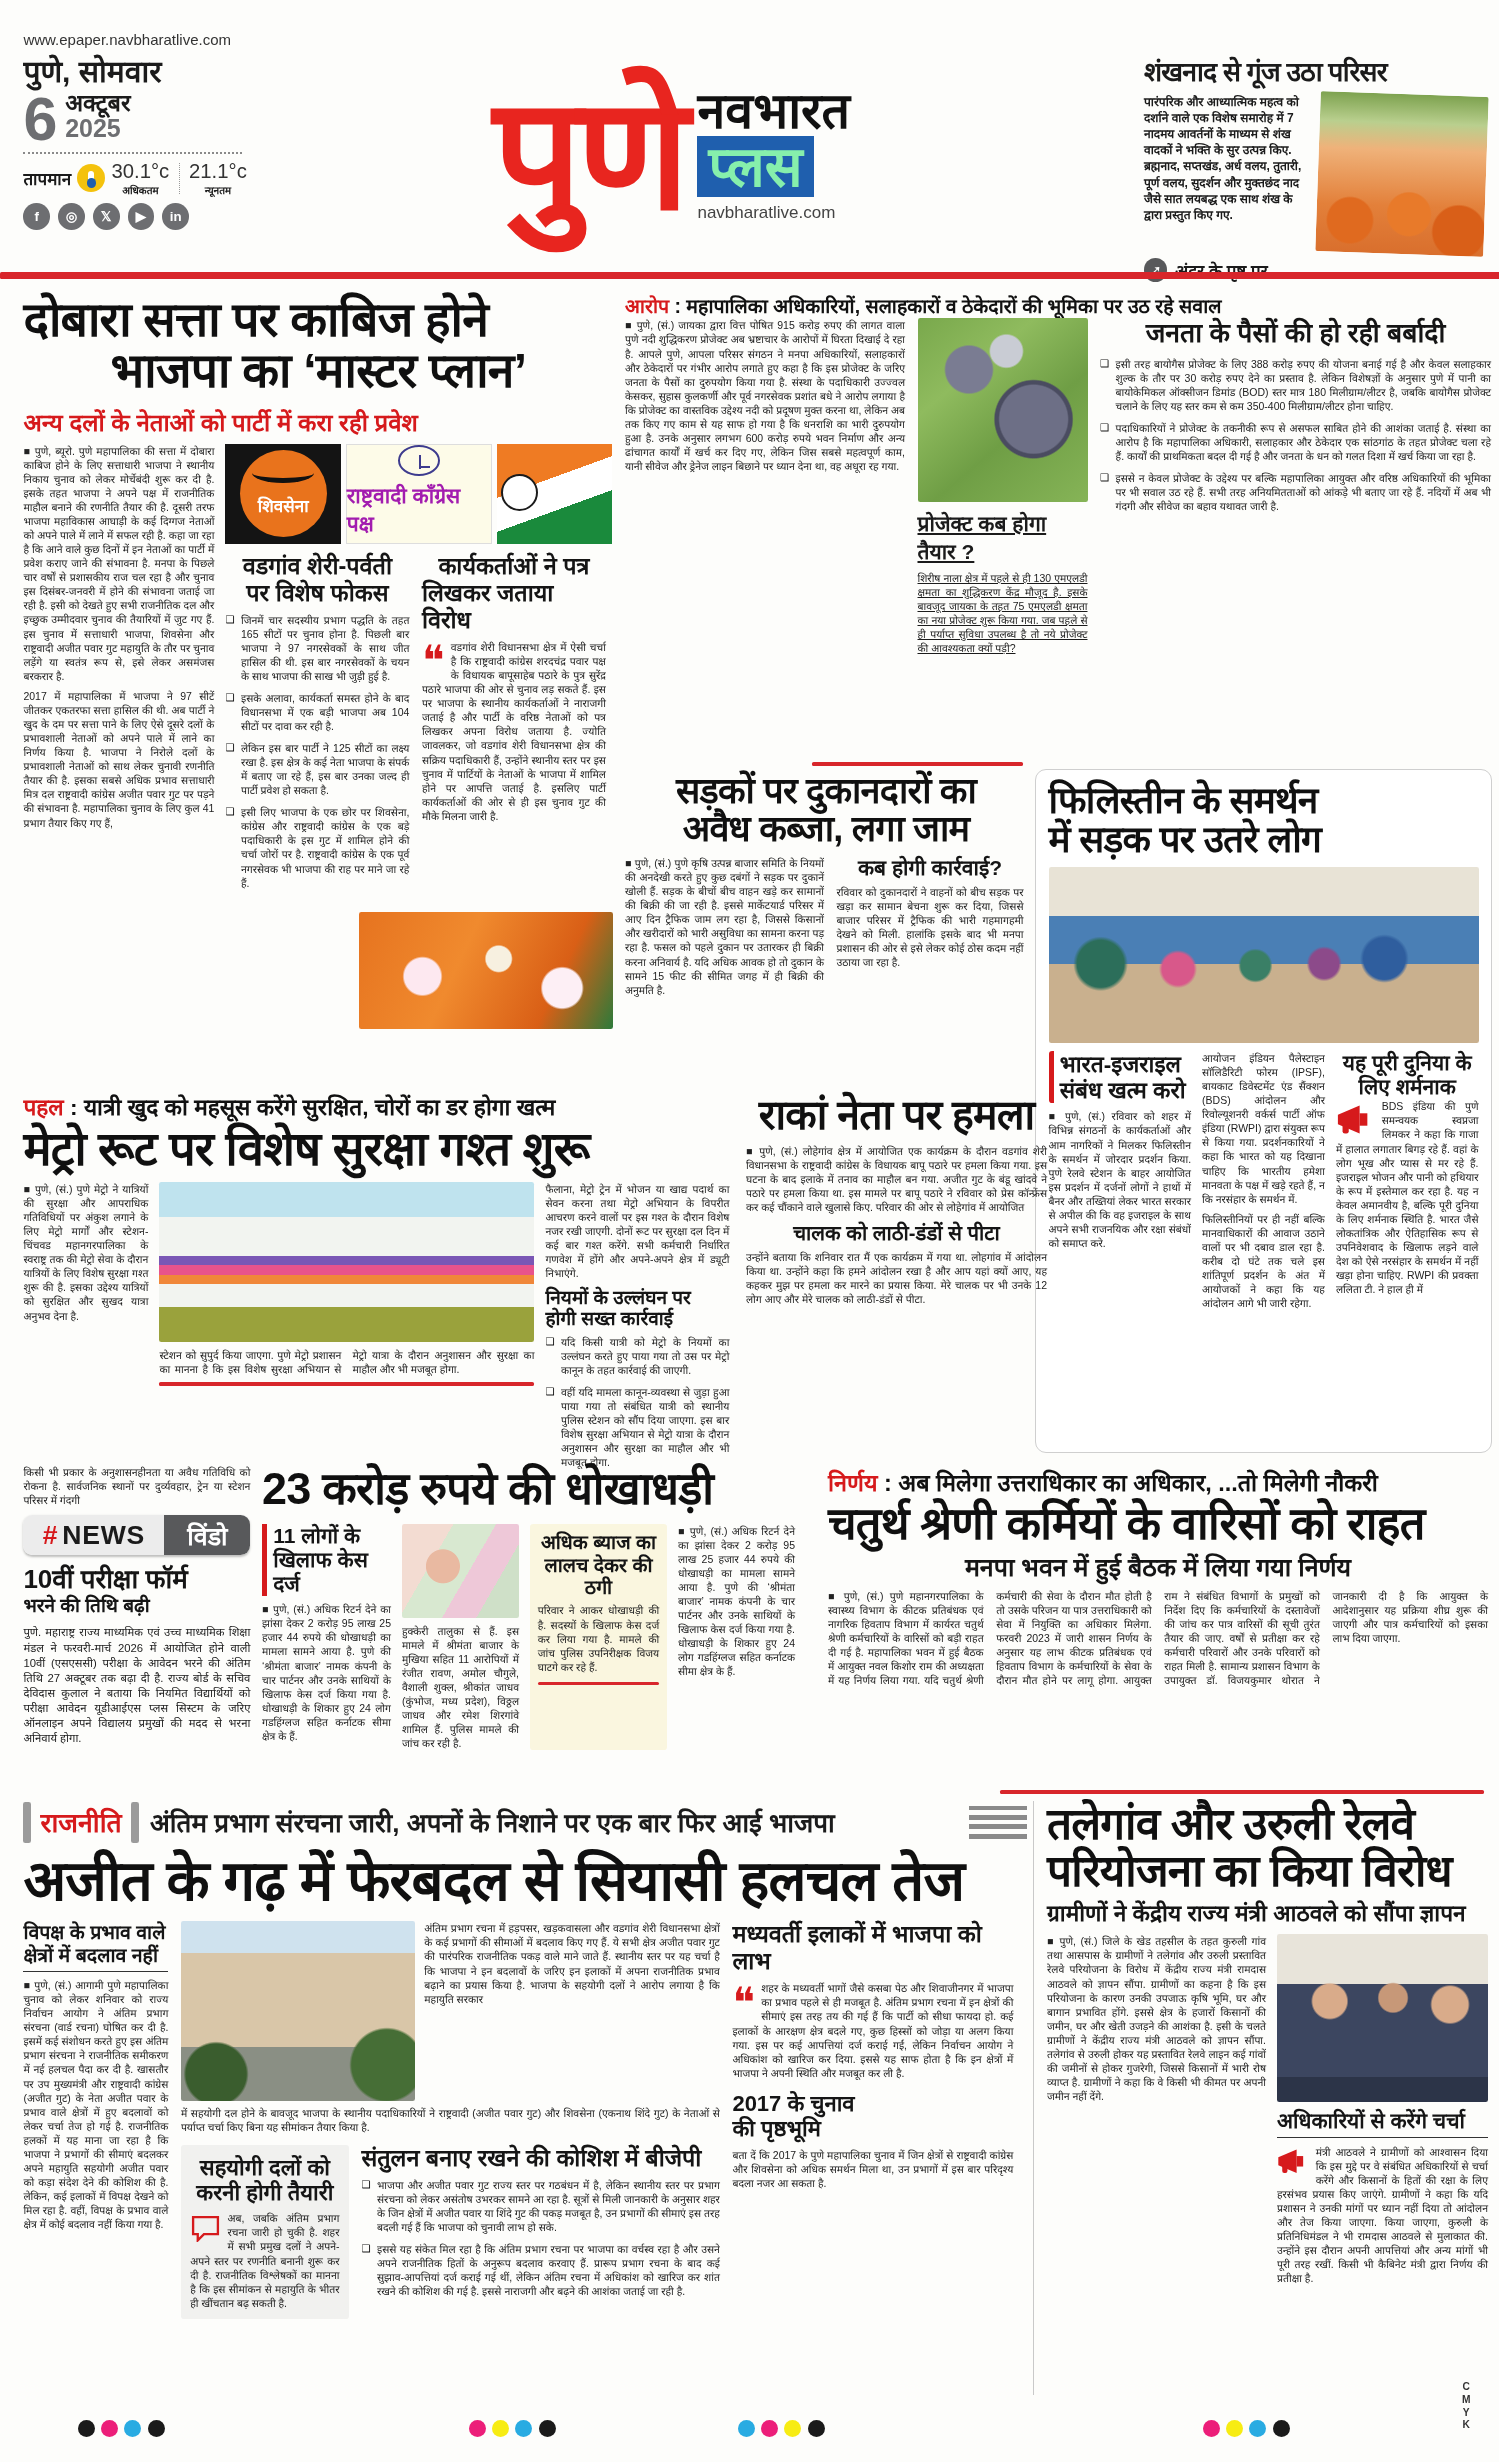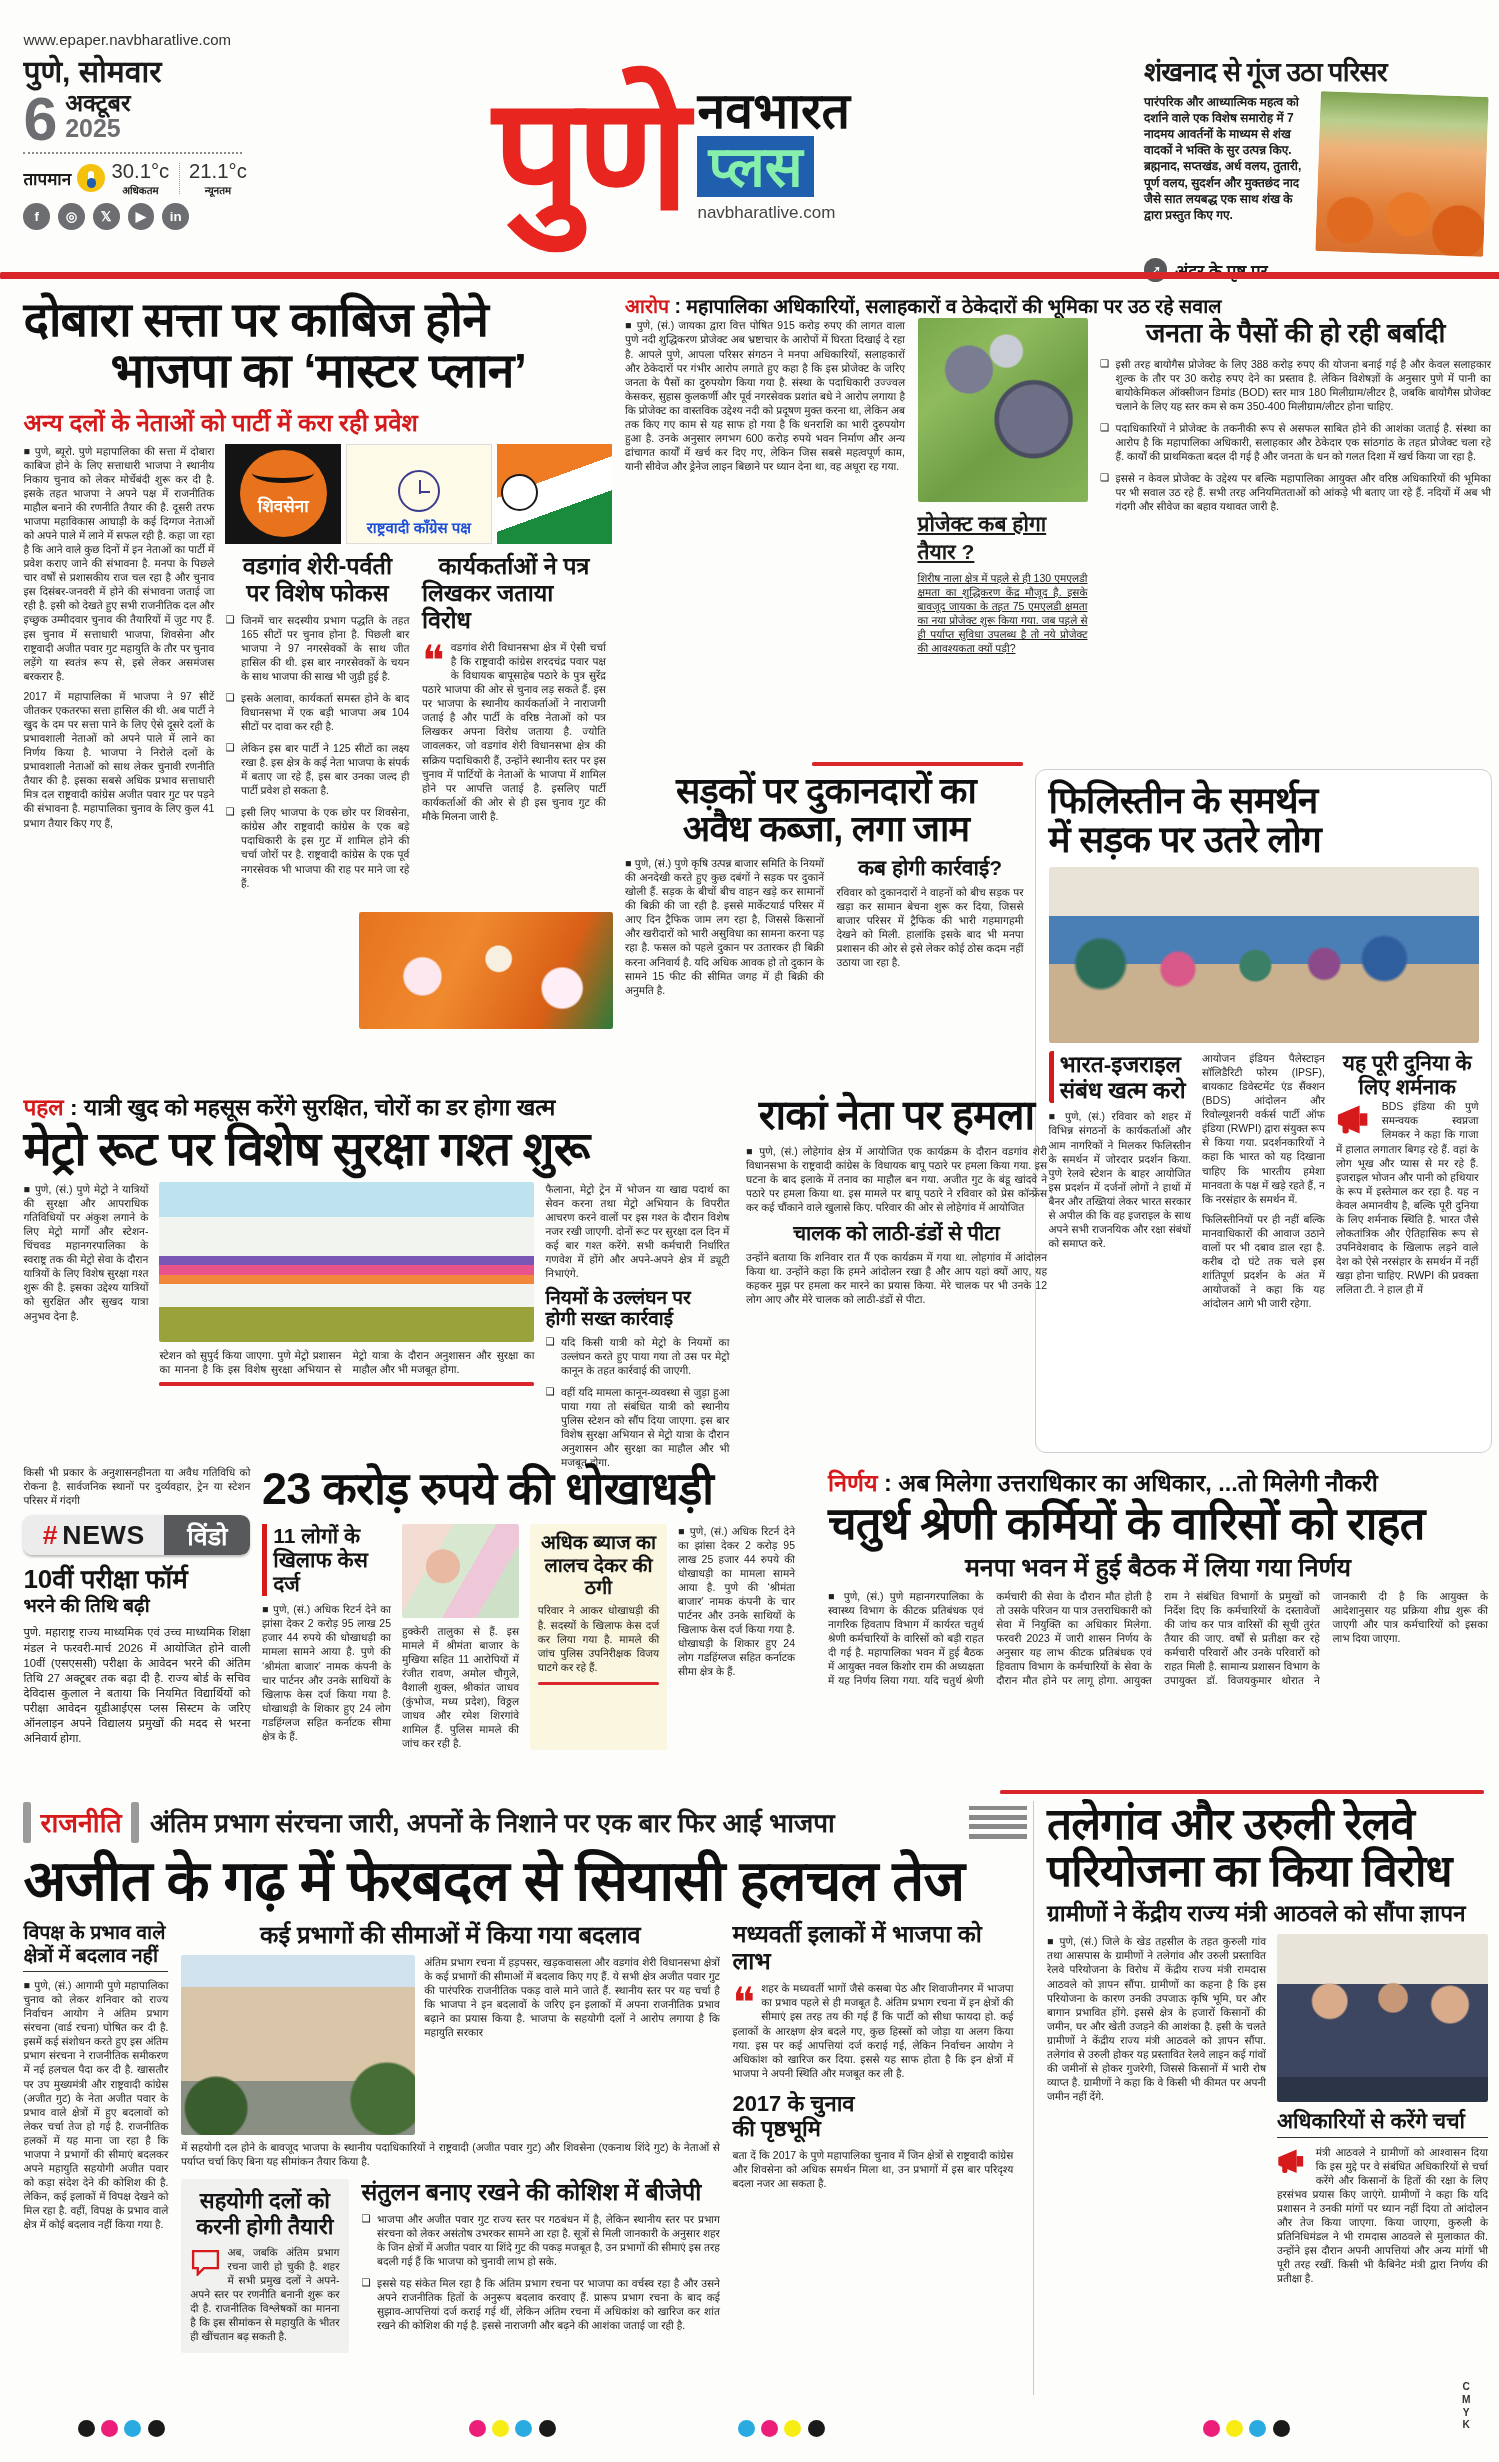--- a/index.html
+++ b/index.html
@@ -110,21 +110,21 @@
             <div style="width:87px;height:87px;border-radius:50%;background:#e9731c;display:flex;align-items:center;justify-content:center;position:relative;">
               <span style="position:absolute;top:12.5px;width:62px;height:20.3px;border-bottom:5.5px solid #111;border-radius:50%;"></span>
               <span style="color:#fff;font-weight:bold;font-size:17px;margin-top:23.4px;">शिवसेना</span>
             </div>
           </div>
           <div style="width:148px;height:100px;background:#fdfbe8;border:0.8px solid #ddd;display:flex;flex-direction:column;align-items:center;justify-content:flex-end;padding-bottom:6.2px;">
             <div style="width:42px;height:42px;border:2.3px solid #3d3b8e;border-radius:50%;margin-bottom:4.7px;position:relative;">
               <span style="position:absolute;left:19px;top:7.8px;width:2.3px;height:14px;background:#3d3b8e;"></span>
               <span style="position:absolute;left:19px;top:19px;width:11px;height:2.3px;background:#3d3b8e;"></span>
             </div>
-            <span style="color:#1d4ed8;font-weight:bold;font-size:15px;">राष्ट्रवादी काँग्रेस पक्ष</span>
+            <span style="color:#a21caf;font-weight:bold;font-size:21px;">राष्ट्रवादी काँग्रेस पक्ष</span>
           </div>
           <div style="width:117px;height:100px;position:relative;background:linear-gradient(160deg,#ef7b23 0 38%,#ffffff 38% 62%,#1a8a3c 62% 100%);">
             <div style="position:absolute;left:4.7px;top:30px;width:37px;height:37px;background:#fff;border:2.3px solid #1b1b1b;border-radius:50%;"></div>
           </div>
         </div>
         <div style="display:flex;gap:12.5px;margin-top:9.4px;">
           <div style="width:184px;">
             <div class="subhl" style="font-size:23.4px;text-align:center;">वडगांव शेरी-पर्वती</div>
             <div class="subhl" style="font-size:23.4px;text-align:center;margin-bottom:6.2px;">पर विशेष फोकस</div>
             <div class="body sqb">जिनमें चार सदस्यीय प्रभाग पद्धति के तहत 165 सीटों पर चुनाव होना है. पिछली बार भाजपा ने 97 नगरसेवकों के साथ जीत हासिल की थी. इस बार नगरसेवकों के चयन के साथ भाजपा की साख भी जुड़ी हुई है.</div>
@@ -307,21 +307,20 @@
       </span>
     </div>
     <div class="hl" style="font-size:56px;margin:7.8px 0 11px 0;">अजीत के गढ़ में फेरबदल से सियासी हलचल तेज</div>
     <div style="display:flex;gap:12.5px;">
       <div style="width:145px;">
         <div class="subhl" style="font-size:19.5px;">विपक्ष के प्रभाव वाले</div>
         <div class="subhl" style="font-size:19.5px;border-bottom:1.6px solid #333;padding-bottom:4.7px;margin-bottom:6.2px;">क्षेत्रों में बदलाव नहीं</div>
         <div class="body">■ पुणे, (सं.) आगामी पुणे महापालिका चुनाव को लेकर शनिवार को राज्य निर्वाचन आयोग ने अंतिम प्रभाग संरचना (वार्ड रचना) घोषित कर दी है. इसमें कई संशोधन करते हुए इस अंतिम प्रभाग संरचना ने राजनीतिक समीकरण में नई हलचल पैदा कर दी है. खासतौर पर उप मुख्यमंत्री और राष्ट्रवादी कांग्रेस (अजीत गुट) के नेता अजीत पवार के प्रभाव वाले क्षेत्रों में हुए बदलावों को लेकर चर्चा तेज हो गई है. राजनीतिक हलकों में यह माना जा रहा है कि भाजपा ने प्रभागों की सीमाएं बदलकर अपने महायुति सहयोगी अजीत पवार को कड़ा संदेश देने की कोशिश की है. लेकिन, कई इलाकों में विपक्ष देखने को मिल रहा है. वहीं, विपक्ष के प्रभाव वाले क्षेत्र में कोई बदलाव नहीं किया गया है.</div>
       </div>
       <div style="width:539px;">
-        <div class="subhl" style="font-size:24px;text-align:center;margin-bottom:6.2px;">कई प्रभागों की सीमाओं में किया गया बदलाव</div>
         <div style="display:flex;gap:9.4px;">
           <div class="photo" style="width:234px;height:180px;background:
             radial-gradient(circle at 15% 85%, #3a5d2e 0 12%, transparent 13%),
             radial-gradient(circle at 88% 80%, #466e36 0 14%, transparent 15%),
             linear-gradient(180deg,#cfe2ee 0 18%,#d9c6a8 18% 70%,#8a8f84 70% 100%);"></div>
           <div style="flex:1;" class="body">अंतिम प्रभाग रचना में हड़पसर, खड़कवासला और वडगांव शेरी विधानसभा क्षेत्रों के कई प्रभागों की सीमाओं में बदलाव किए गए हैं. ये सभी क्षेत्र अजीत पवार गुट की पारंपरिक राजनीतिक पकड़ वाले माने जाते हैं. स्थानीय स्तर पर यह चर्चा है कि भाजपा ने इन बदलावों के जरिए इन इलाकों में अपना राजनीतिक प्रभाव बढ़ाने का प्रयास किया है. भाजपा के सहयोगी दलों ने आरोप लगाया है कि महायुति सरकार</div>
         </div>
         <div class="body" style="margin-top:4.7px;">में सहयोगी दल होने के बावजूद भाजपा के स्थानीय पदाधिकारियों ने राष्ट्रवादी (अजीत पवार गुट) और शिवसेना (एकनाथ शिंदे गुट) के नेताओं से पर्याप्त चर्चा किए बिना यह सीमांकन तैयार किया है.</div>
         <div style="display:flex;gap:12.5px;margin-top:11px;">
           <div style="width:168px;background:#f1f1ef;padding:9.4px;border-radius:3.1px;">

